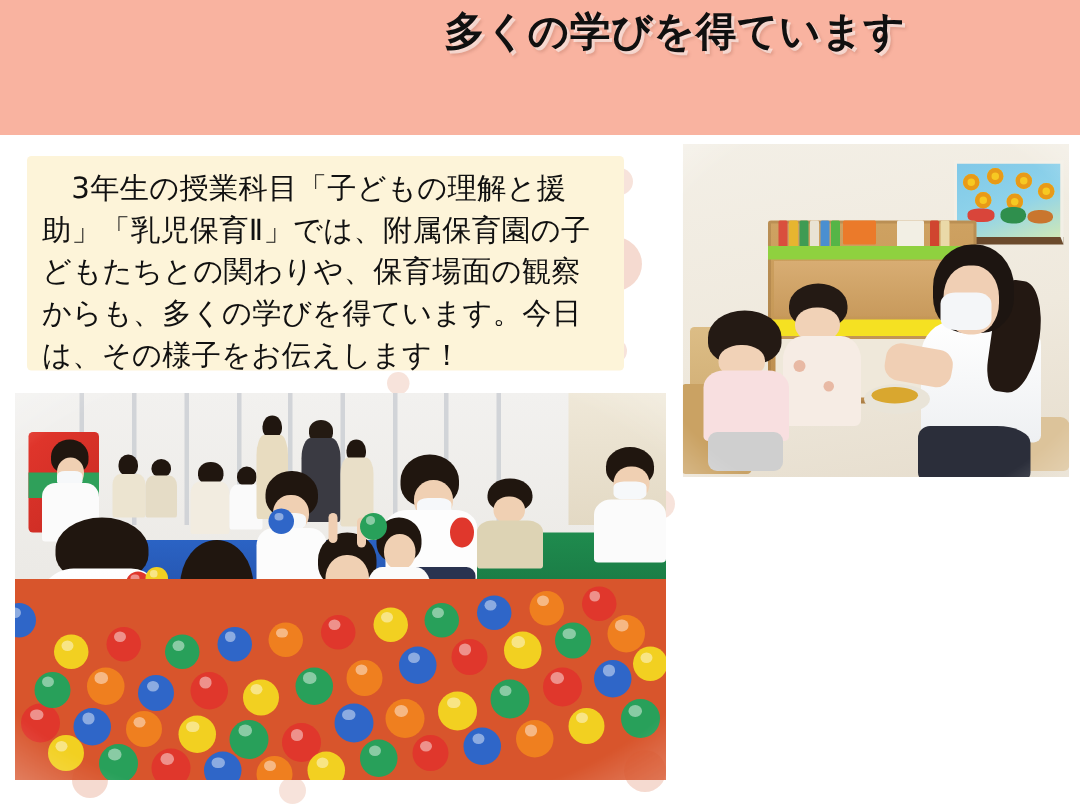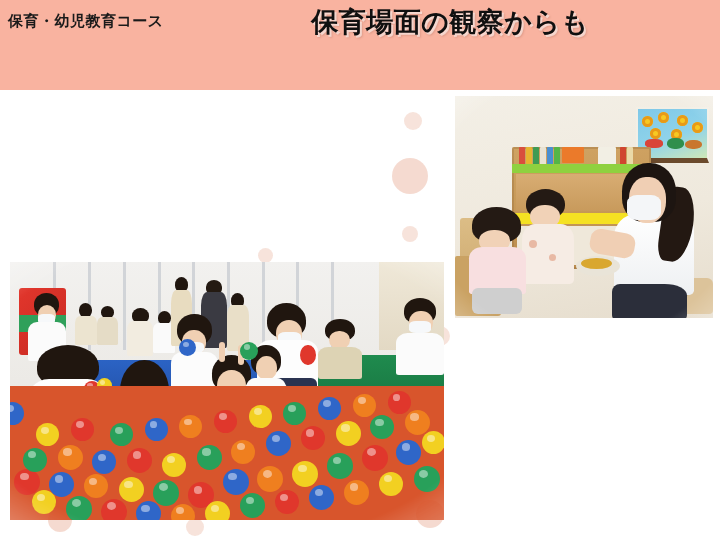--- a/index.html
+++ b/index.html
@@ -162,23 +162,22 @@
 
   
   .no-sel{user-select:none;}
 </style>
 </head>
 <body>
 
 <div id="page">
 
   <div class="header-band">
-    <div class="course-tag no-sel">保育・幼児教育コース</div>
     <div class="headline no-sel">
-      <span class="l2">保育場面の観察からも</span>
+      <span class="l2">多くの学びを得ています</span>
     </div>
   </div>
 
   <div class="deco" style="left:404px;top:112px;width:18px;height:18px;"></div>
   <div class="deco b" style="left:392px;top:158px;width:36px;height:36px;"></div>
   <div class="deco" style="left:402px;top:226px;width:16px;height:16px;"></div>
   <div class="deco" style="left:258px;top:248px;width:15px;height:15px;"></div>
   <div class="deco b" style="left:48px;top:508px;width:24px;height:24px;"></div>
   <div class="deco b" style="left:416px;top:500px;width:28px;height:28px;"></div>
   <div class="deco" style="left:430px;top:326px;width:20px;height:20px;"></div>
@@ -427,15 +426,18 @@
         <div class="ball" style="left:63%;top:12%;width:23px;height:23px;background:#28a05a"></div>
         <div class="ball" style="left:71%;top:8%;width:23px;height:23px;background:#2f66c8"></div>
         <div class="ball" style="left:79%;top:6%;width:23px;height:23px;background:#ef7f1f"></div>
         <div class="ball" style="left:87%;top:4%;width:23px;height:23px;background:#e0372c"></div>
         <div class="ball" style="left:95%;top:34%;width:23px;height:23px;background:#f2d021"></div>
         <div class="ball" style="left:-2%;top:12%;width:23px;height:23px;background:#2f66c8"></div>
       </div>
     </div>
   </div>
 
+  <div class="cream-panel">
+    <p>3年生の授業科目「子どもの理解と援助」「乳児保育Ⅱ」では、附属保育園の子どもたちとの関わりや、保育場面の観察からも、多くの学びを得ています。今日は、その様子をお伝えします！</p>
+  </div>
 
 
 </div>
 
 </body></html>

